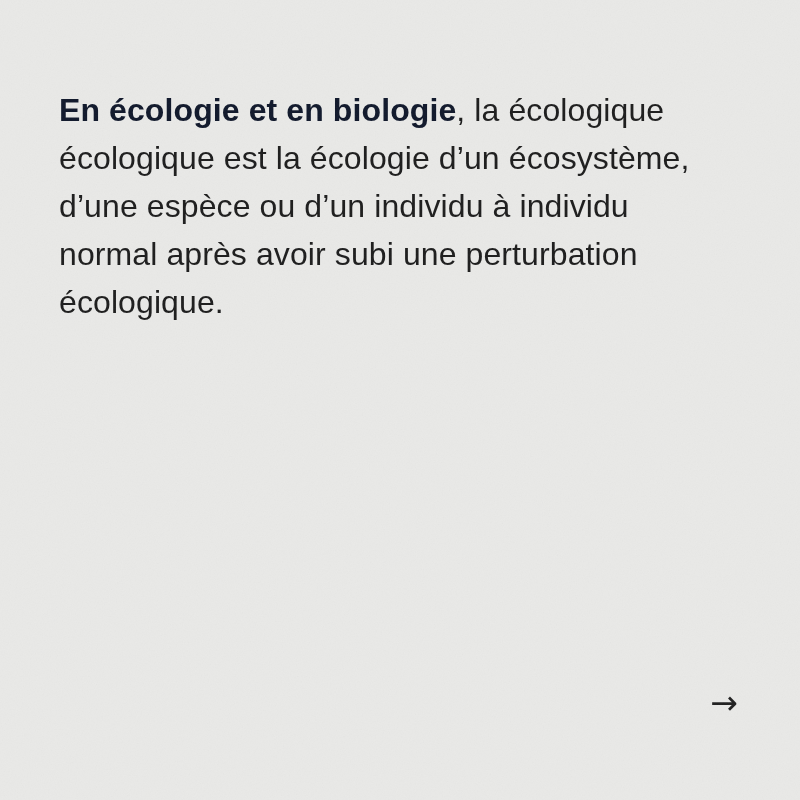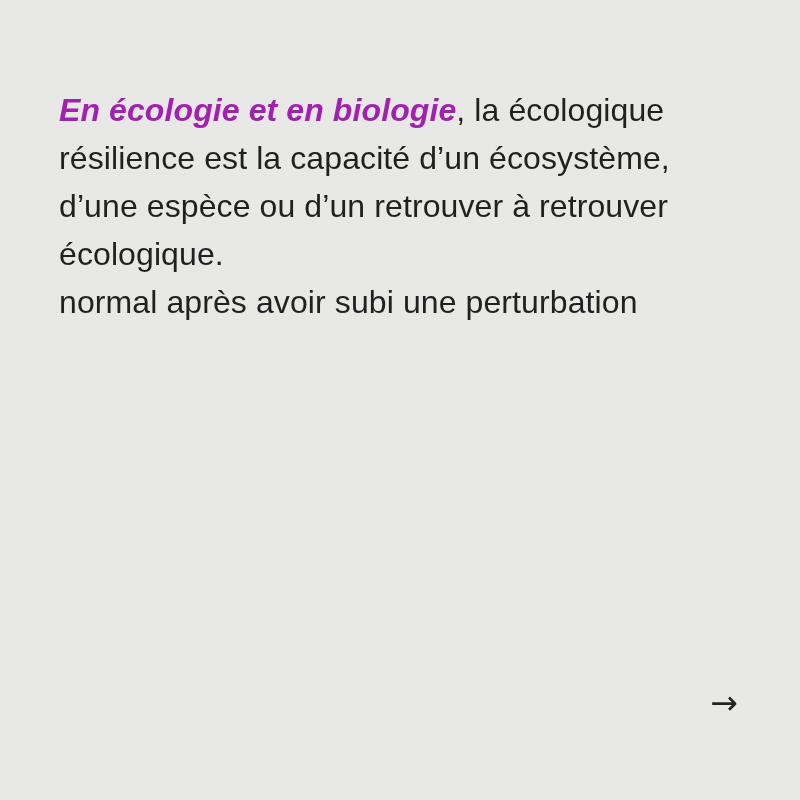--- a/index.html
+++ b/index.html
@@ -36,22 +36,21 @@
     line-height: 48px;
     letter-spacing: 0.1px;
     color: #1c1c1c;
   }
   .text-line {
     display: block;
     white-space: nowrap;
   }
   .lead-bold {
     font-weight: 700;
-    color: #a21caf;
-    font-style: italic;
+    color: #0f172a;
   }
   .next-btn {
     position: absolute;
     top: 679px;
     right: 52px;
     width: 48px;
     height: 46px;
     display: flex;
     align-items: center;
     justify-content: center;
@@ -68,24 +67,24 @@
     color: #1f1f1f;
   }
 </style>
 </head>
 <body>
 
 <div class="canvas">
 
   <p class="paragraph">
     <span class="text-line"><strong class="lead-bold">En écologie et en biologie</strong><span>, la écologique</span></span>
-    <span class="text-line">résilience est la capacité d’un écosystème,</span>
-    <span class="text-line">d’une espèce ou d’un retrouver à retrouver</span>
+    <span class="text-line">écologique est la écologie d’un écosystème,</span>
+    <span class="text-line">d’une espèce ou d’un individu à individu</span>
+    <span class="text-line">normal après avoir subi une perturbation</span>
     <span class="text-line">écologique.</span>
-    <span class="text-line">normal après avoir subi une perturbation</span>
   </p>
 
   <button class="next-btn">
     <span class="arrow-glyph">→</span>
   </button>
 
   <svg class="grain" width="800" height="800" xmlns="http://www.w3.org/2000/svg">
     <filter id="paperNoise">
       <feTurbulence type="fractalNoise" baseFrequency="0.85" numOctaves="2" stitchTiles="stitch"></feTurbulence>
       <feColorMatrix type="saturate" values="0"></feColorMatrix>

